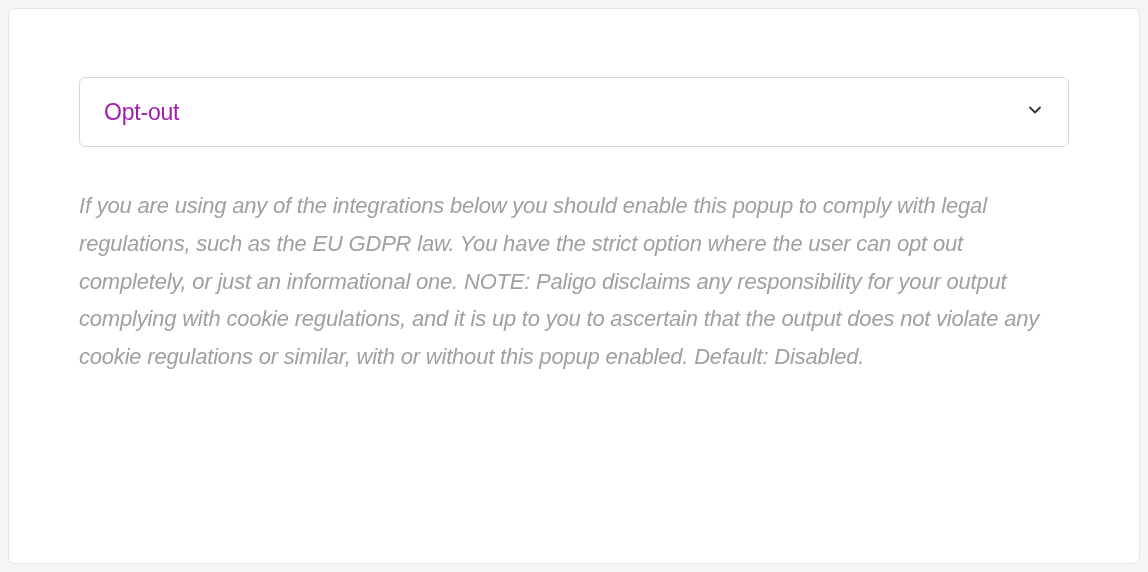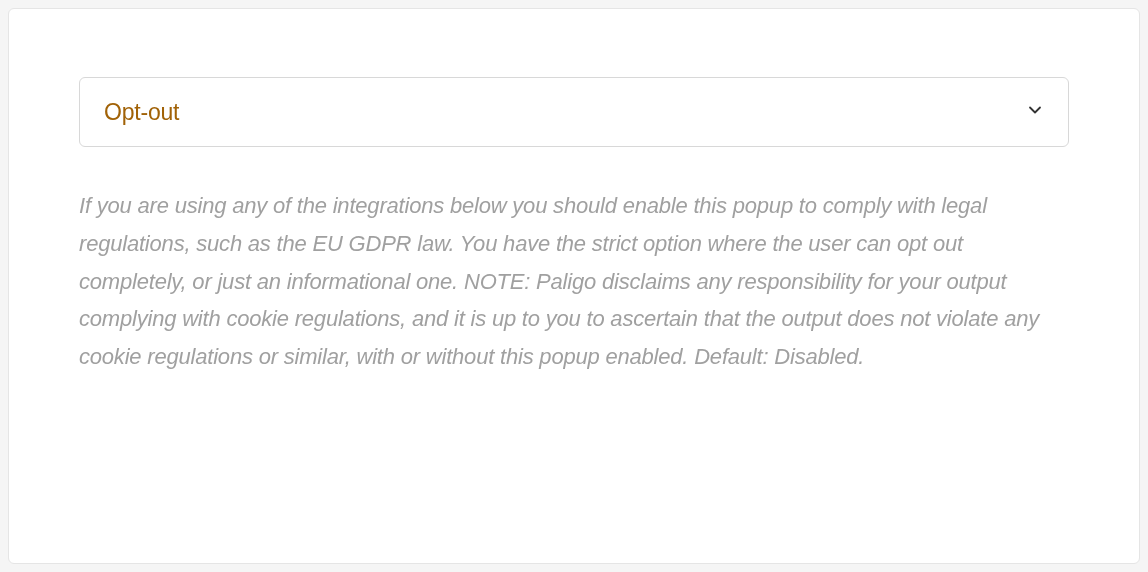--- a/index.html
+++ b/index.html
@@ -34,21 +34,21 @@
       margin-bottom: 40px;
     }
     .select-control {
       width: 100%;
       height: 70px;
       border: 1px solid #d8d8d8;
       border-radius: 6px;
       background: #ffffff;
       padding: 0 50px 0 24px;
       font-size: 23px;
-      color: #a16207;
+      color: #a21caf;
       cursor: pointer;
       display: flex;
       align-items: center;
       letter-spacing: -0.2px;
     }
     .select-chevron {
       position: absolute;
       right: 24px;
       top: 50%;
       transform: translateY(-50%);

